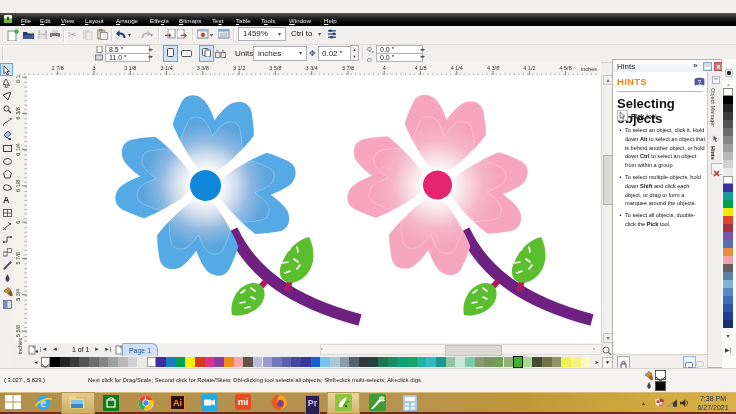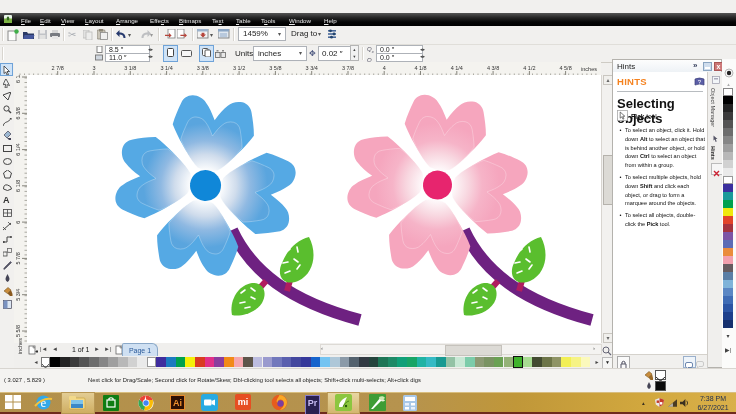--- a/index.html
+++ b/index.html
@@ -124,21 +124,21 @@
       <path d="M4.6 3.8 L7.4 3.8 L7.4 5.4 L9 5.4 L6 8.4 L3 5.4 L4.6 5.4 Z" fill="#b5443a"></path>
     </svg>
     <div class="abs" style="left:210px;top:5px;font-size:6px;color:#555">▾</div>
     <svg class="abs" style="left:218px;top:3px" width="12" height="11">
       <rect x="0" y="0" width="11" height="9" fill="#dfe7f0" stroke="#7a7a7a" stroke-width="0.9"></rect>
       <rect x="0" y="0" width="11" height="2.5" fill="#8aa5c4"></rect>
       <rect x="2" y="4" width="7" height="4" fill="#b8c9dd"></rect>
     </svg>
     <div class="tsep" style="left:233px"></div>
     <div class="combo" style="left:238px;top:1px;width:42px;height:12px;line-height:12px;padding-left:4px">1459%<span class="arr">▾</span></div>
-    <div class="abs" style="left:291px;top:3px;font-size:8px;color:#222">Drag to</div>
+    <div class="abs" style="left:291px;top:3px;font-size:8px;color:#222">Ctrl to</div>
     <div class="abs" style="left:318px;top:4px;font-size:6px;color:#555">▾</div>
     <svg class="abs" style="left:328px;top:3px" width="10" height="11">
       <rect x="0" y="1" width="8" height="1.6" fill="#4a6a9a"></rect>
         <rect x="0" y="4.2" width="8" height="1.6" fill="#4a6a9a"></rect>
         <rect x="0" y="7.4" width="8" height="1.6" fill="#4a6a9a"></rect>
       <circle cx="2.5" cy="1.8" r="1.4" fill="#23456e"></circle>
         <circle cx="6" cy="5" r="1.4" fill="#23456e"></circle>
         <circle cx="3.5" cy="8.2" r="1.4" fill="#23456e"></circle>
     </svg>
   </div>

